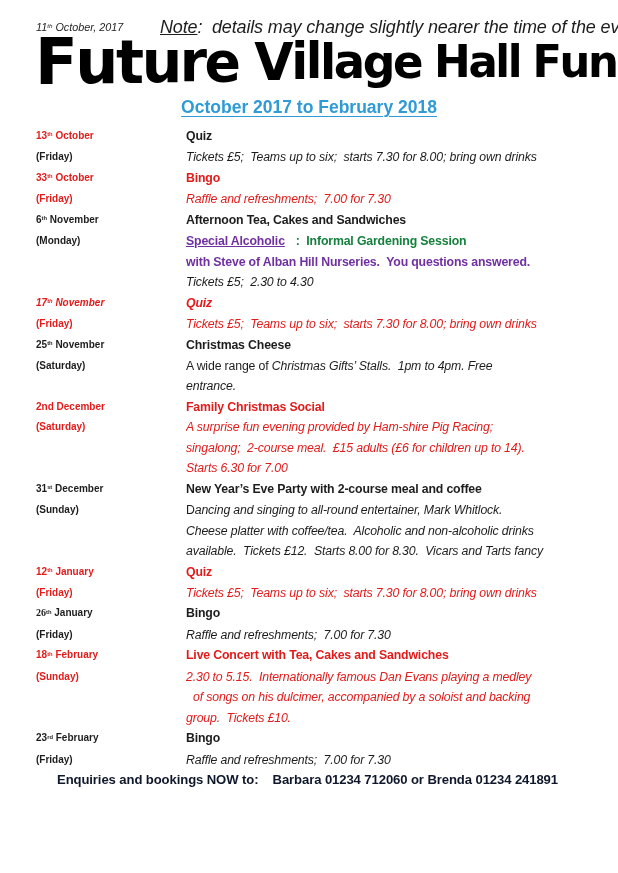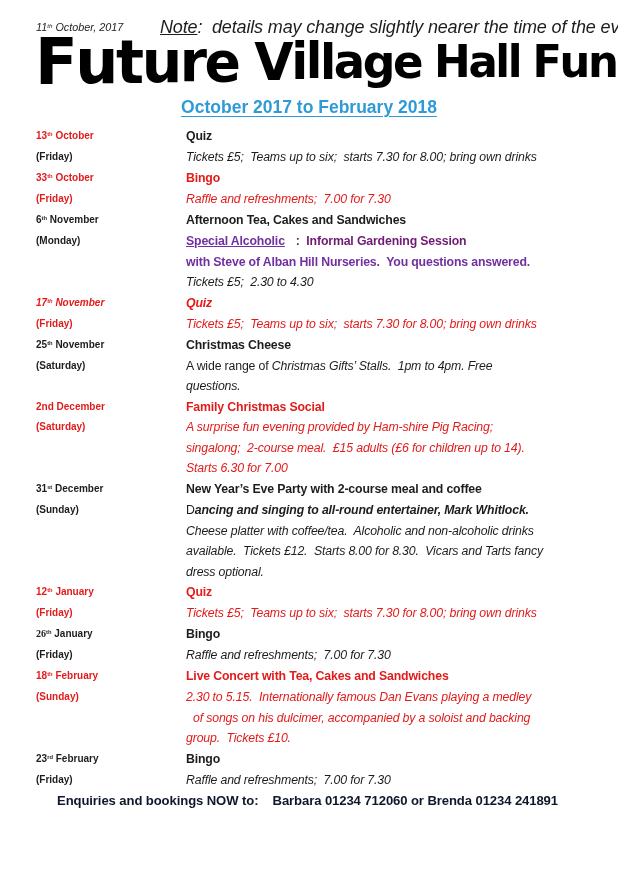--- a/index.html
+++ b/index.html
@@ -78,21 +78,21 @@
       <div class="row">
         <div class="cell-left"><span class="run b" style="color: rgb(226, 27, 27);">(Friday)</span></div>
         <div class="cell-right"><span class="run i" style="color: rgb(226, 27, 27);">Raffle and refreshments;  7.00 for 7.30</span></div>
       </div>
       <div class="row">
         <div class="cell-left"><span class="run b" style="color: rgb(29, 29, 29);">6</span><span class="run b sup" style="color: rgb(29, 29, 29);">th</span><span class="run b" style="color: rgb(29, 29, 29);"> November</span></div>
         <div class="cell-right"><span class="run b" style="color: rgb(29, 29, 29); text-align: center;">Afternoon Tea, Cakes and Sandwiches</span></div>
       </div>
       <div class="row">
         <div class="cell-left"><span class="run b" style="color: rgb(29, 29, 29);">(Monday)</span></div>
-        <div class="cell-right"><span class="run b u" style="color: rgb(112, 48, 160);">Special Alcoholic</span><span class="run b" style="color: #701a75; padding-left: 11px;">:  Informal Gardening Session</span></div>
+        <div class="cell-right"><span class="run b u" style="color: rgb(112, 48, 160);">Special Alcoholic</span><span class="run b" style="color: #15803d; padding-left: 11px;">:  Informal Gardening Session</span></div>
       </div>
       <div class="row">
         <div class="cell-left"></div>
         <div class="cell-right"><span class="run b" style="color: rgb(112, 48, 160);">with Steve of Alban Hill Nurseries.  You questions answered.</span></div>
       </div>
       <div class="row">
         <div class="cell-left"></div>
         <div class="cell-right"><span class="run i" style="color: rgb(29, 29, 29);">Tickets £5;  2.30 to 4.30</span></div>
       </div>
       <div class="row">
@@ -106,21 +106,21 @@
       <div class="row">
         <div class="cell-left"><span class="run b" style="color: rgb(29, 29, 29);">25</span><span class="run b sup" style="color: rgb(29, 29, 29);">th</span><span class="run b" style="color: rgb(29, 29, 29);"> November</span></div>
         <div class="cell-right"><span class="run b" style="color: rgb(29, 29, 29);">Christmas Cheese</span></div>
       </div>
       <div class="row">
         <div class="cell-left"><span class="run b" style="color: rgb(29, 29, 29);">(Saturday)</span></div>
         <div class="cell-right"><span class="run" style="color: rgb(29, 29, 29);">A wide range of </span><span class="run i" style="color: rgb(29, 29, 29);">Christmas Gifts’ Stalls.  1pm to 4pm. Free</span></div>
       </div>
       <div class="row">
         <div class="cell-left"></div>
-        <div class="cell-right"><span class="run i" style="color: rgb(29, 29, 29);">questions.</span></div>
+        <div class="cell-right"><span class="run i" style="color: rgb(29, 29, 29);">entrance.</span></div>
       </div>
       <div class="row">
         <div class="cell-left"><span class="run b" style="color: rgb(226, 27, 27);">2nd December</span></div>
         <div class="cell-right"><span class="run b" style="color: rgb(226, 27, 27);">Family Christmas Social</span></div>
       </div>
       <div class="row">
         <div class="cell-left"><span class="run b" style="color: rgb(226, 27, 27);">(Saturday)</span></div>
         <div class="cell-right"><span class="run i" style="color: rgb(226, 27, 27);">A surprise fun evening provided by Ham-shire Pig Racing;</span></div>
       </div>
       <div class="row">
@@ -130,33 +130,29 @@
       <div class="row">
         <div class="cell-left"></div>
         <div class="cell-right"><span class="run i" style="color: rgb(226, 27, 27);">Starts 6.30 for 7.00</span></div>
       </div>
       <div class="row">
         <div class="cell-left"><span class="run b" style="color: rgb(29, 29, 29);">31</span><span class="run b sup" style="color: rgb(29, 29, 29);">st</span><span class="run b" style="color: rgb(29, 29, 29);"> December</span></div>
         <div class="cell-right"><span class="run b" style="color: rgb(29, 29, 29);">New Year’s Eve Party with 2-course meal and coffee</span></div>
       </div>
       <div class="row">
         <div class="cell-left"><span class="run b" style="color: rgb(29, 29, 29);">(Sunday)</span></div>
-        <div class="cell-right"><span class="run" style="color: rgb(29, 29, 29);">D</span><span class="run i" style="color: rgb(29, 29, 29); font-weight: bold;">ancing and singing to all-round entertainer, Mark Whitlock.</span></div>
+        <div class="cell-right"><span class="run" style="color: rgb(29, 29, 29);">D</span><span class="run i" style="color: rgb(29, 29, 29);">ancing and singing to all-round entertainer, Mark Whitlock.</span></div>
       </div>
       <div class="row">
         <div class="cell-left"></div>
         <div class="cell-right"><span class="run i" style="color: rgb(29, 29, 29);">Cheese platter with coffee/tea.  Alcoholic and non-alcoholic drinks</span></div>
       </div>
       <div class="row">
         <div class="cell-left"></div>
         <div class="cell-right"><span class="run i" style="color: rgb(29, 29, 29);">available.  Tickets £12.  Starts 8.00 for 8.30.  Vicars and Tarts fancy</span></div>
-      </div>
-      <div class="row">
-        <div class="cell-left"></div>
-        <div class="cell-right"><span class="run i" style="color: rgb(29, 29, 29);">dress optional.</span></div>
       </div>
       <div class="row">
         <div class="cell-left"><span class="run b" style="color: rgb(226, 27, 27);">12</span><span class="run b sup" style="color: rgb(226, 27, 27);">th</span><span class="run b" style="color: rgb(226, 27, 27);"> January</span></div>
         <div class="cell-right"><span class="run b" style="color: rgb(226, 27, 27);">Quiz</span></div>
       </div>
       <div class="row">
         <div class="cell-left"><span class="run b" style="color: rgb(226, 27, 27);">(Friday)</span></div>
         <div class="cell-right"><span class="run i" style="color: rgb(226, 27, 27);">Tickets £5;  Teams up to six;  starts 7.30 for 8.00; bring own drinks</span></div>
       </div>
       <div class="row">

